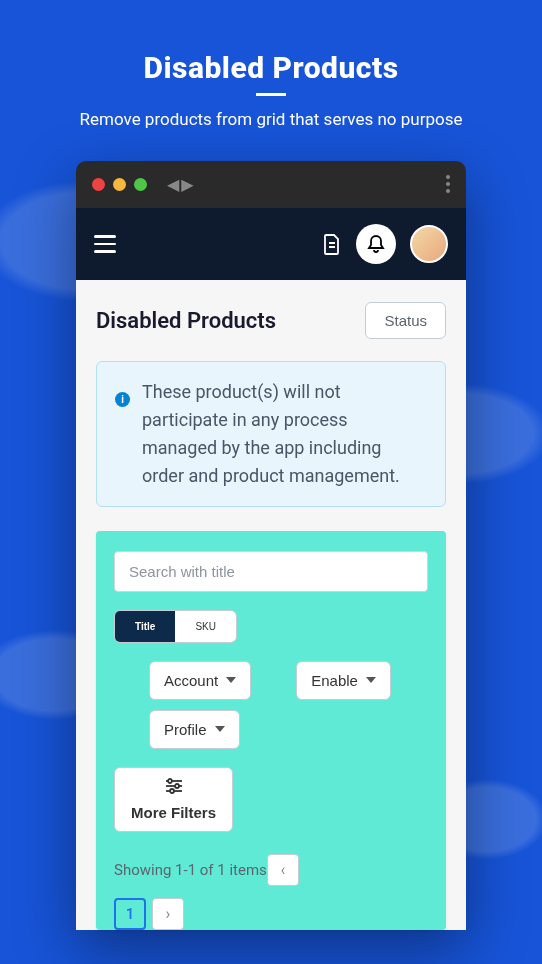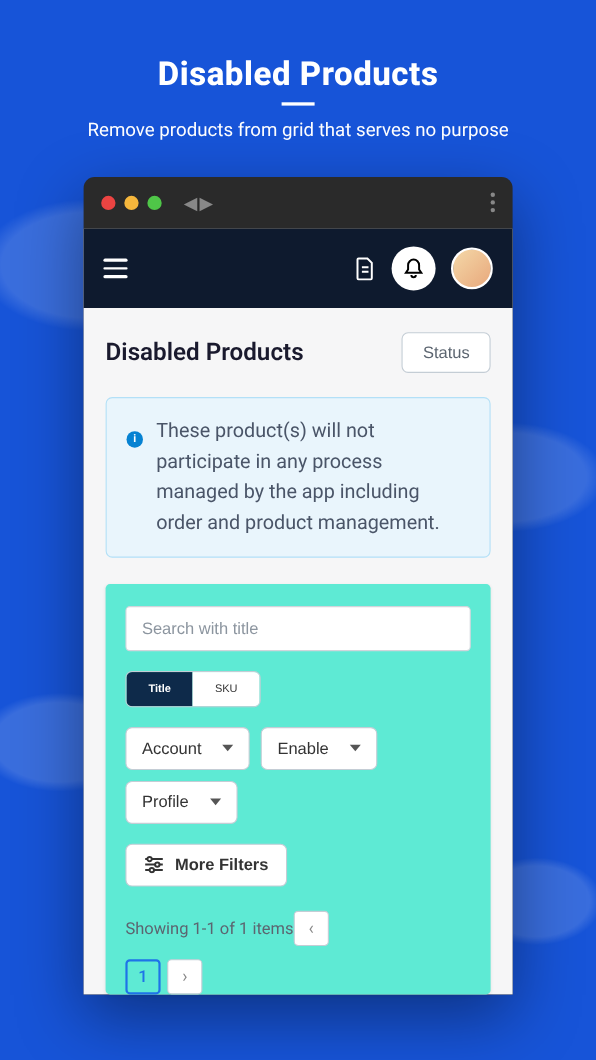--- a/index.html
+++ b/index.html
@@ -203,42 +203,44 @@
     }
     .filter-btn {
       padding: 10px 14px;
       border: 1px solid #C4CDD5;
       border-radius: 6px;
       background: #fff;
       font-size: 15px;
       color: #333;
       display: flex;
       align-items: center;
-      gap: 19px;
-      cursor: pointer;
+      gap: 8px;
+      cursor: pointer;
+      margin-left: 35px;
     }
     .caret-down {
       width: 0; height: 0;
       border-left: 5px solid transparent;
       border-right: 5px solid transparent;
       border-top: 6px solid #555;
     }
     .more-filters-btn {
       padding: 10px 16px;
       border: 1px solid #C4CDD5;
       border-radius: 6px;
       background: #fff;
       font-size: 15px;
       font-weight: 600;
       color: #333;
       display: inline-flex;
       align-items: center;
       gap: 10px;
       cursor: pointer;
       margin-bottom: 22px;
+      flex-direction: column;
     }
     .sliders-icon svg { display: block; }
     .showing-row {
       display: flex;
       align-items: center;
       margin-bottom: 12px;
     }
     .showing-text {
       font-size: 15px;
       color: #5c6570;

